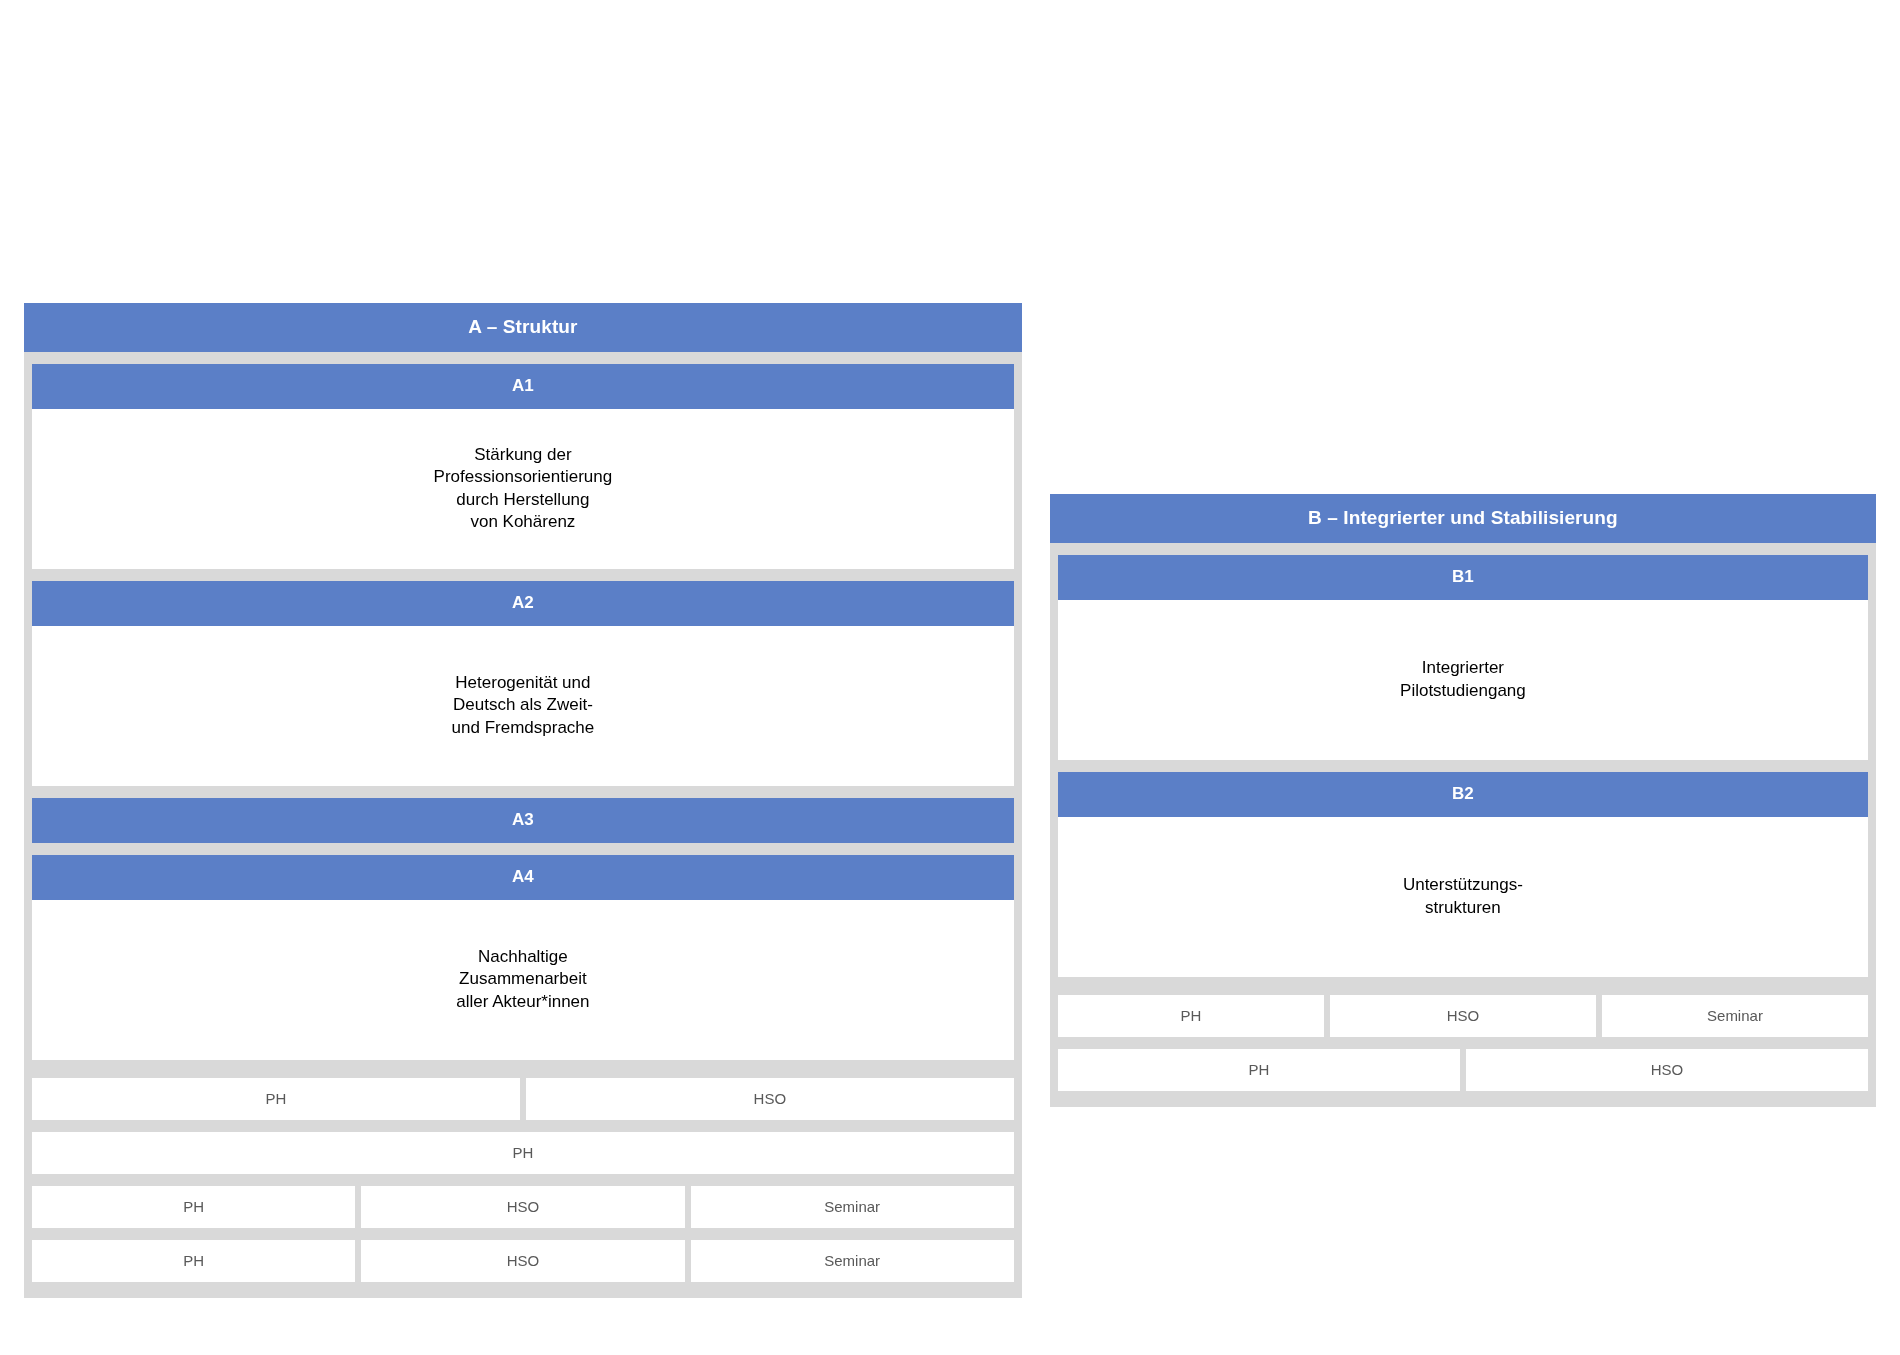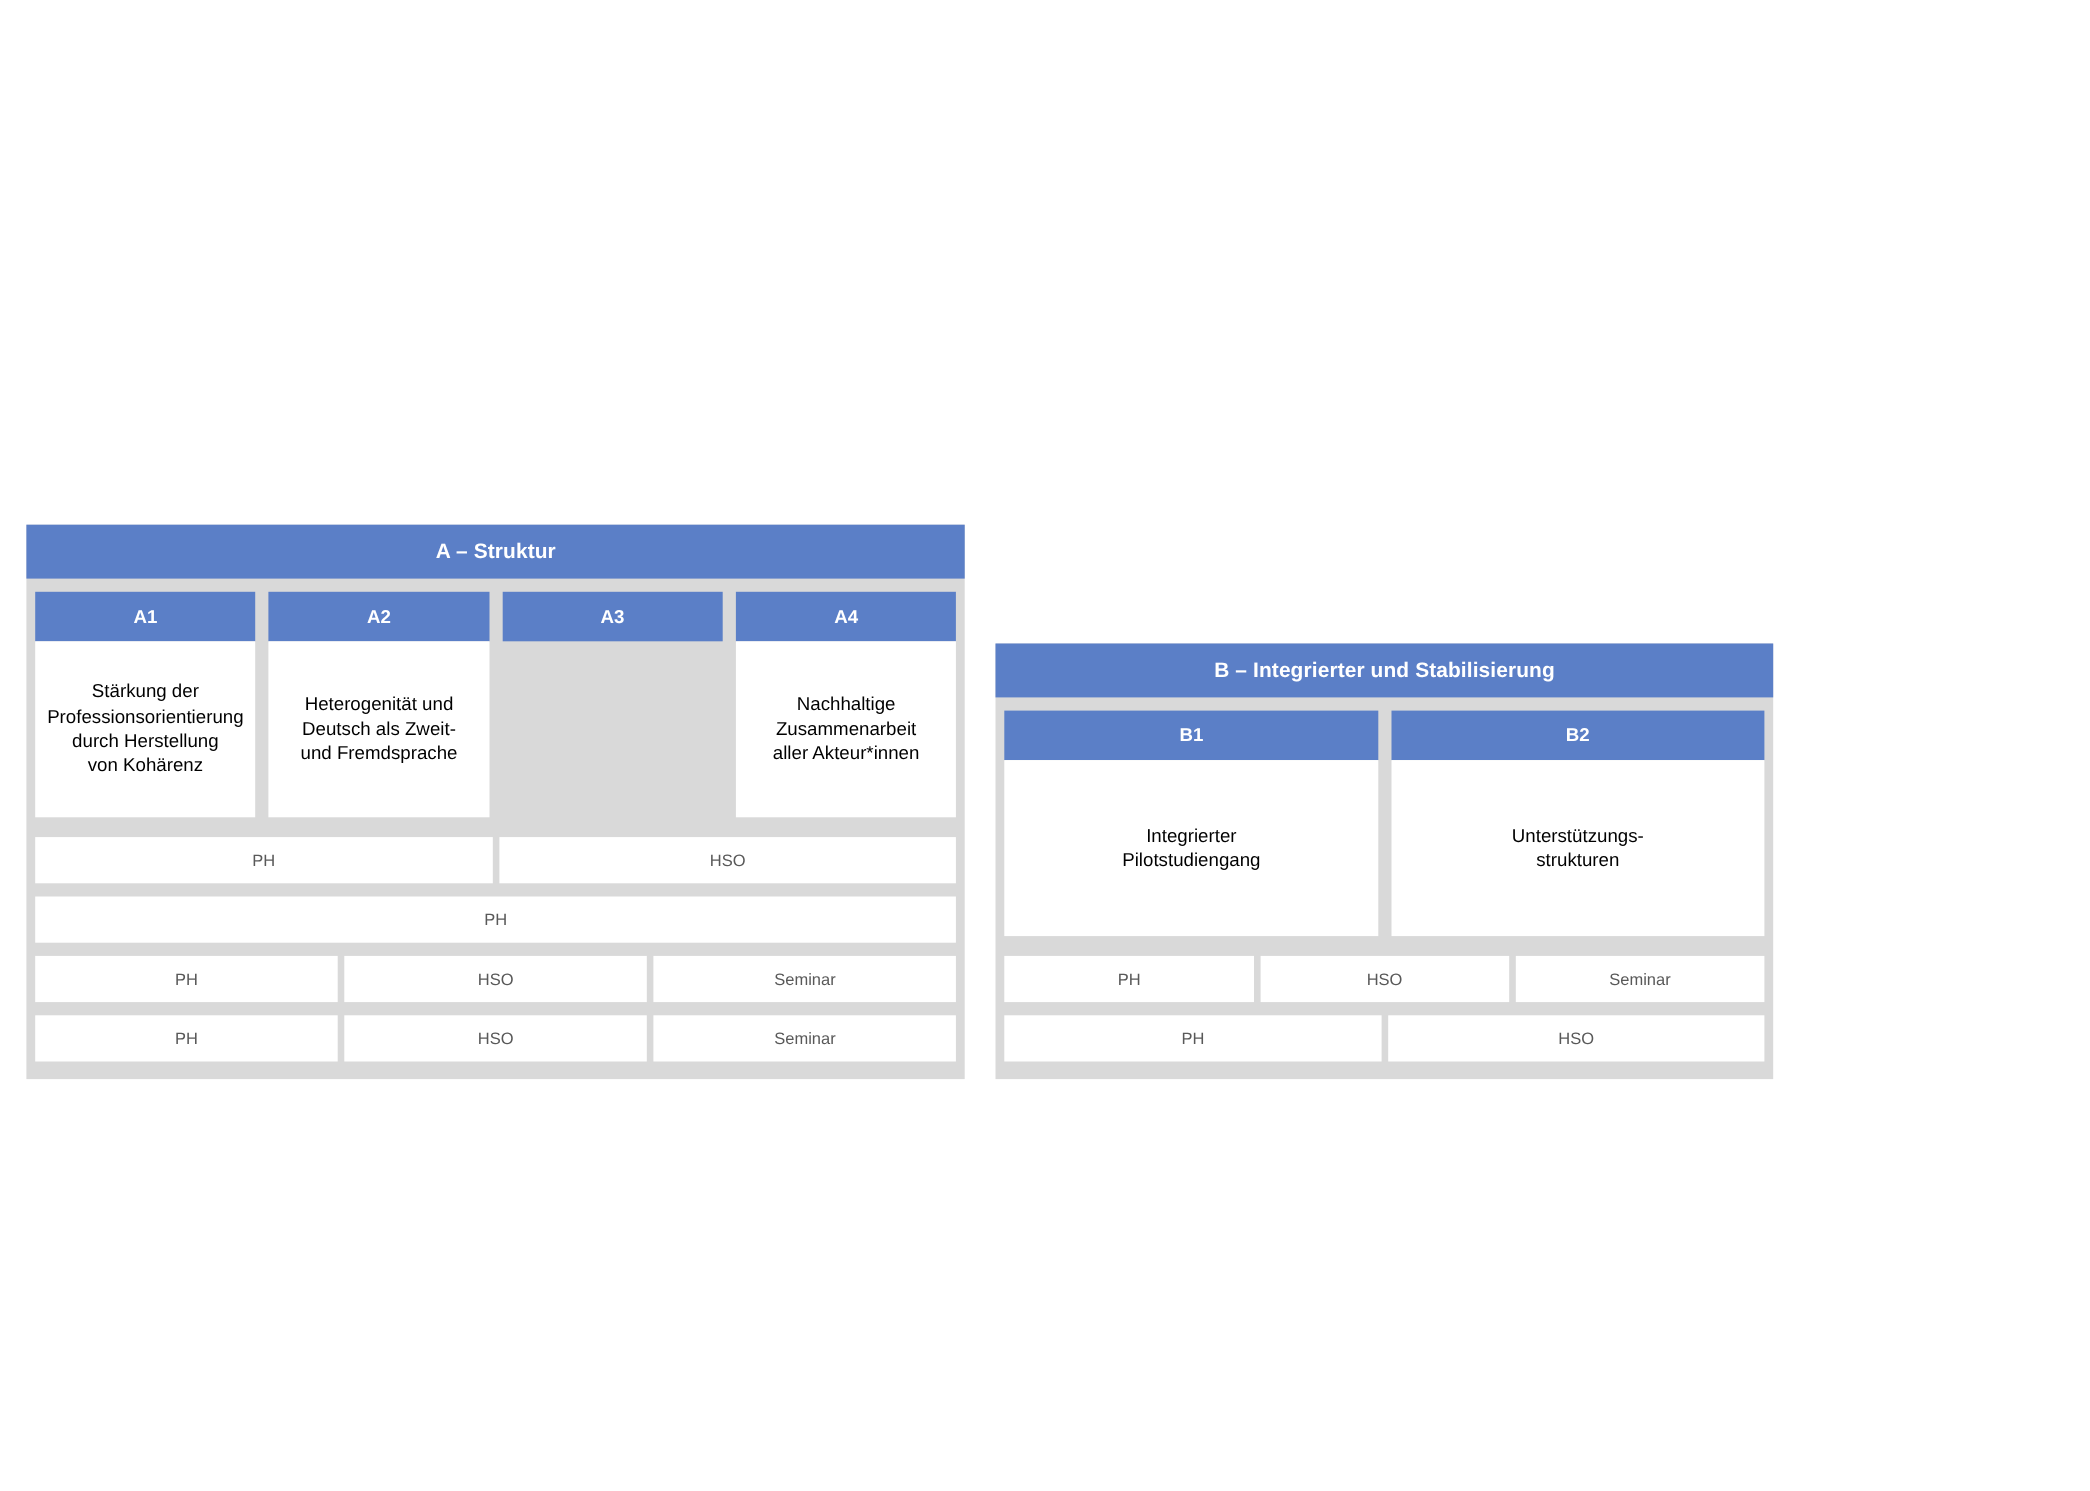--- a/index.html
+++ b/index.html
@@ -15,25 +15,25 @@
     -webkit-font-smoothing: antialiased;
     position: relative;
     overflow: hidden;
   }
 
   
   #diagram {
     position: absolute;
     left: 24px;
     top: 619px;
-    width: 1588px;
+    width: 1852px;
     height: 362px;
     display: flex;
     flex-direction: row;
-    align-items: flex-end;
+    align-items: center;
     gap: 28px;
   }
 
   .section {
     display: flex;
     flex-direction: column;
     background: #d9d9d9;
     box-sizing: border-box;
   }
   .section--a { width: 1000px; }
@@ -50,21 +50,21 @@
     align-items: center;
     justify-content: center;
     letter-spacing: 0.1px;
     flex: none;
   }
 
   
   .cards-row {
     flex: 1 1 auto;
     display: flex;
-    flex-direction: row;
+    flex-direction: column;
     gap: 12px;
     padding: 12px 8px 0 8px;
     box-sizing: border-box;
   }
 
   .card {
     flex: 1 1 0;
     display: flex;
     flex-direction: column;
     min-width: 0;

